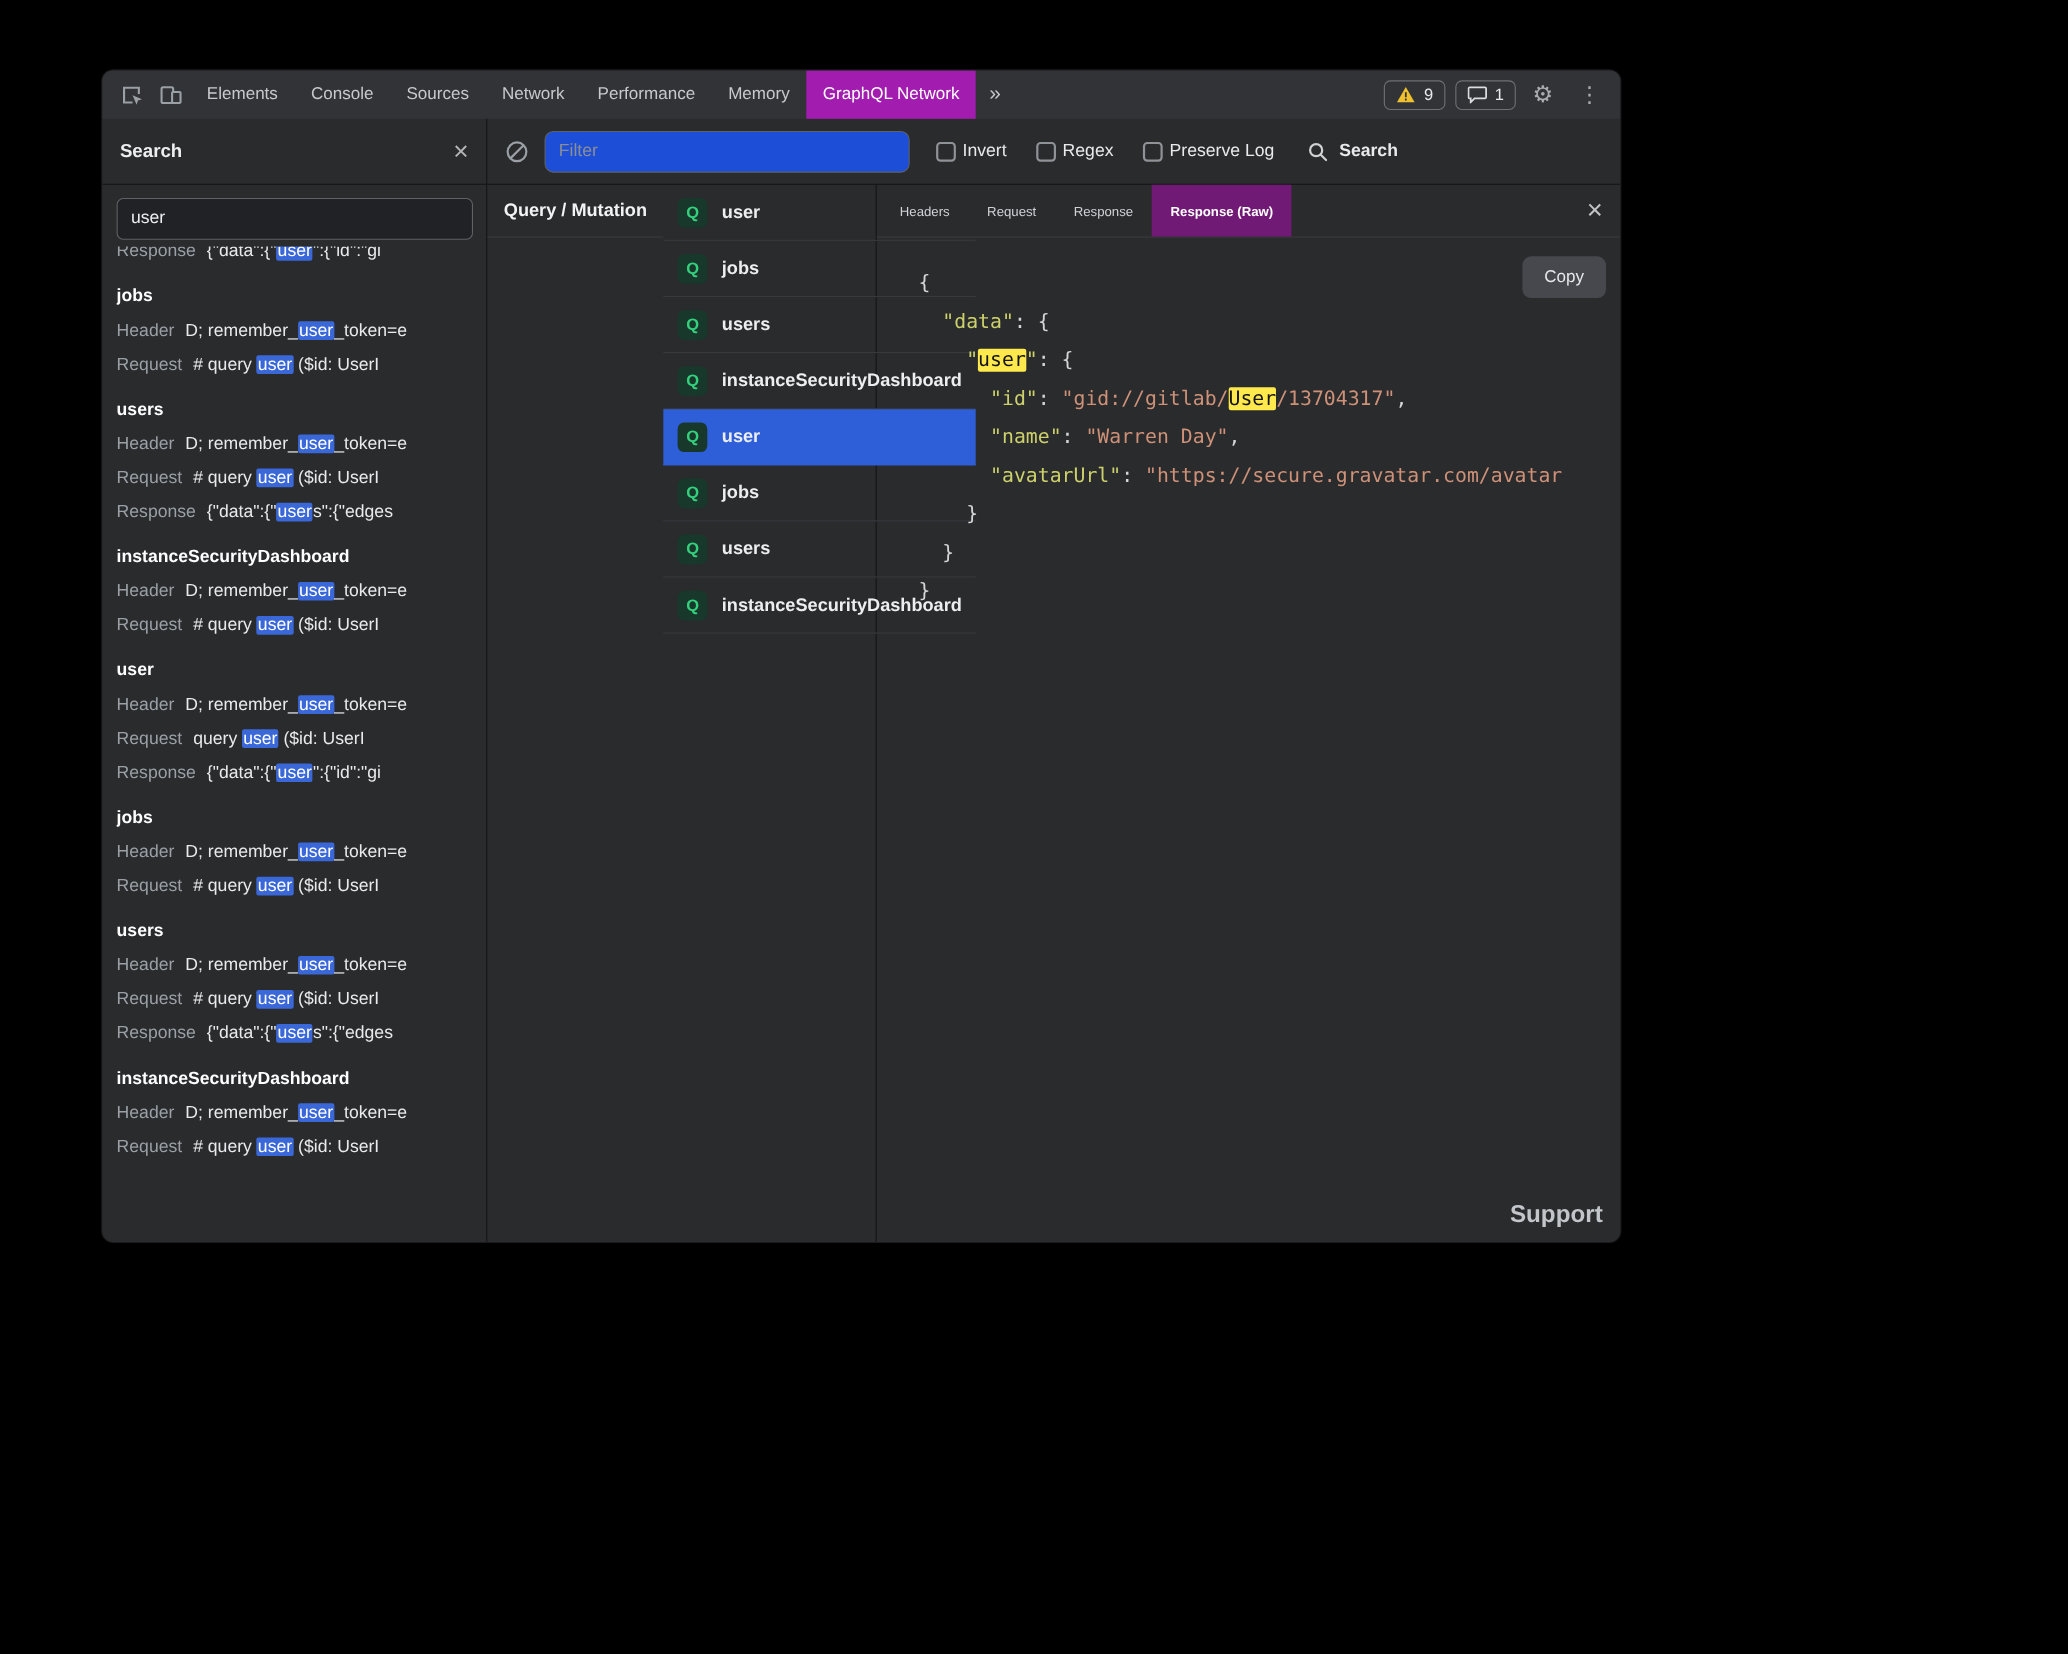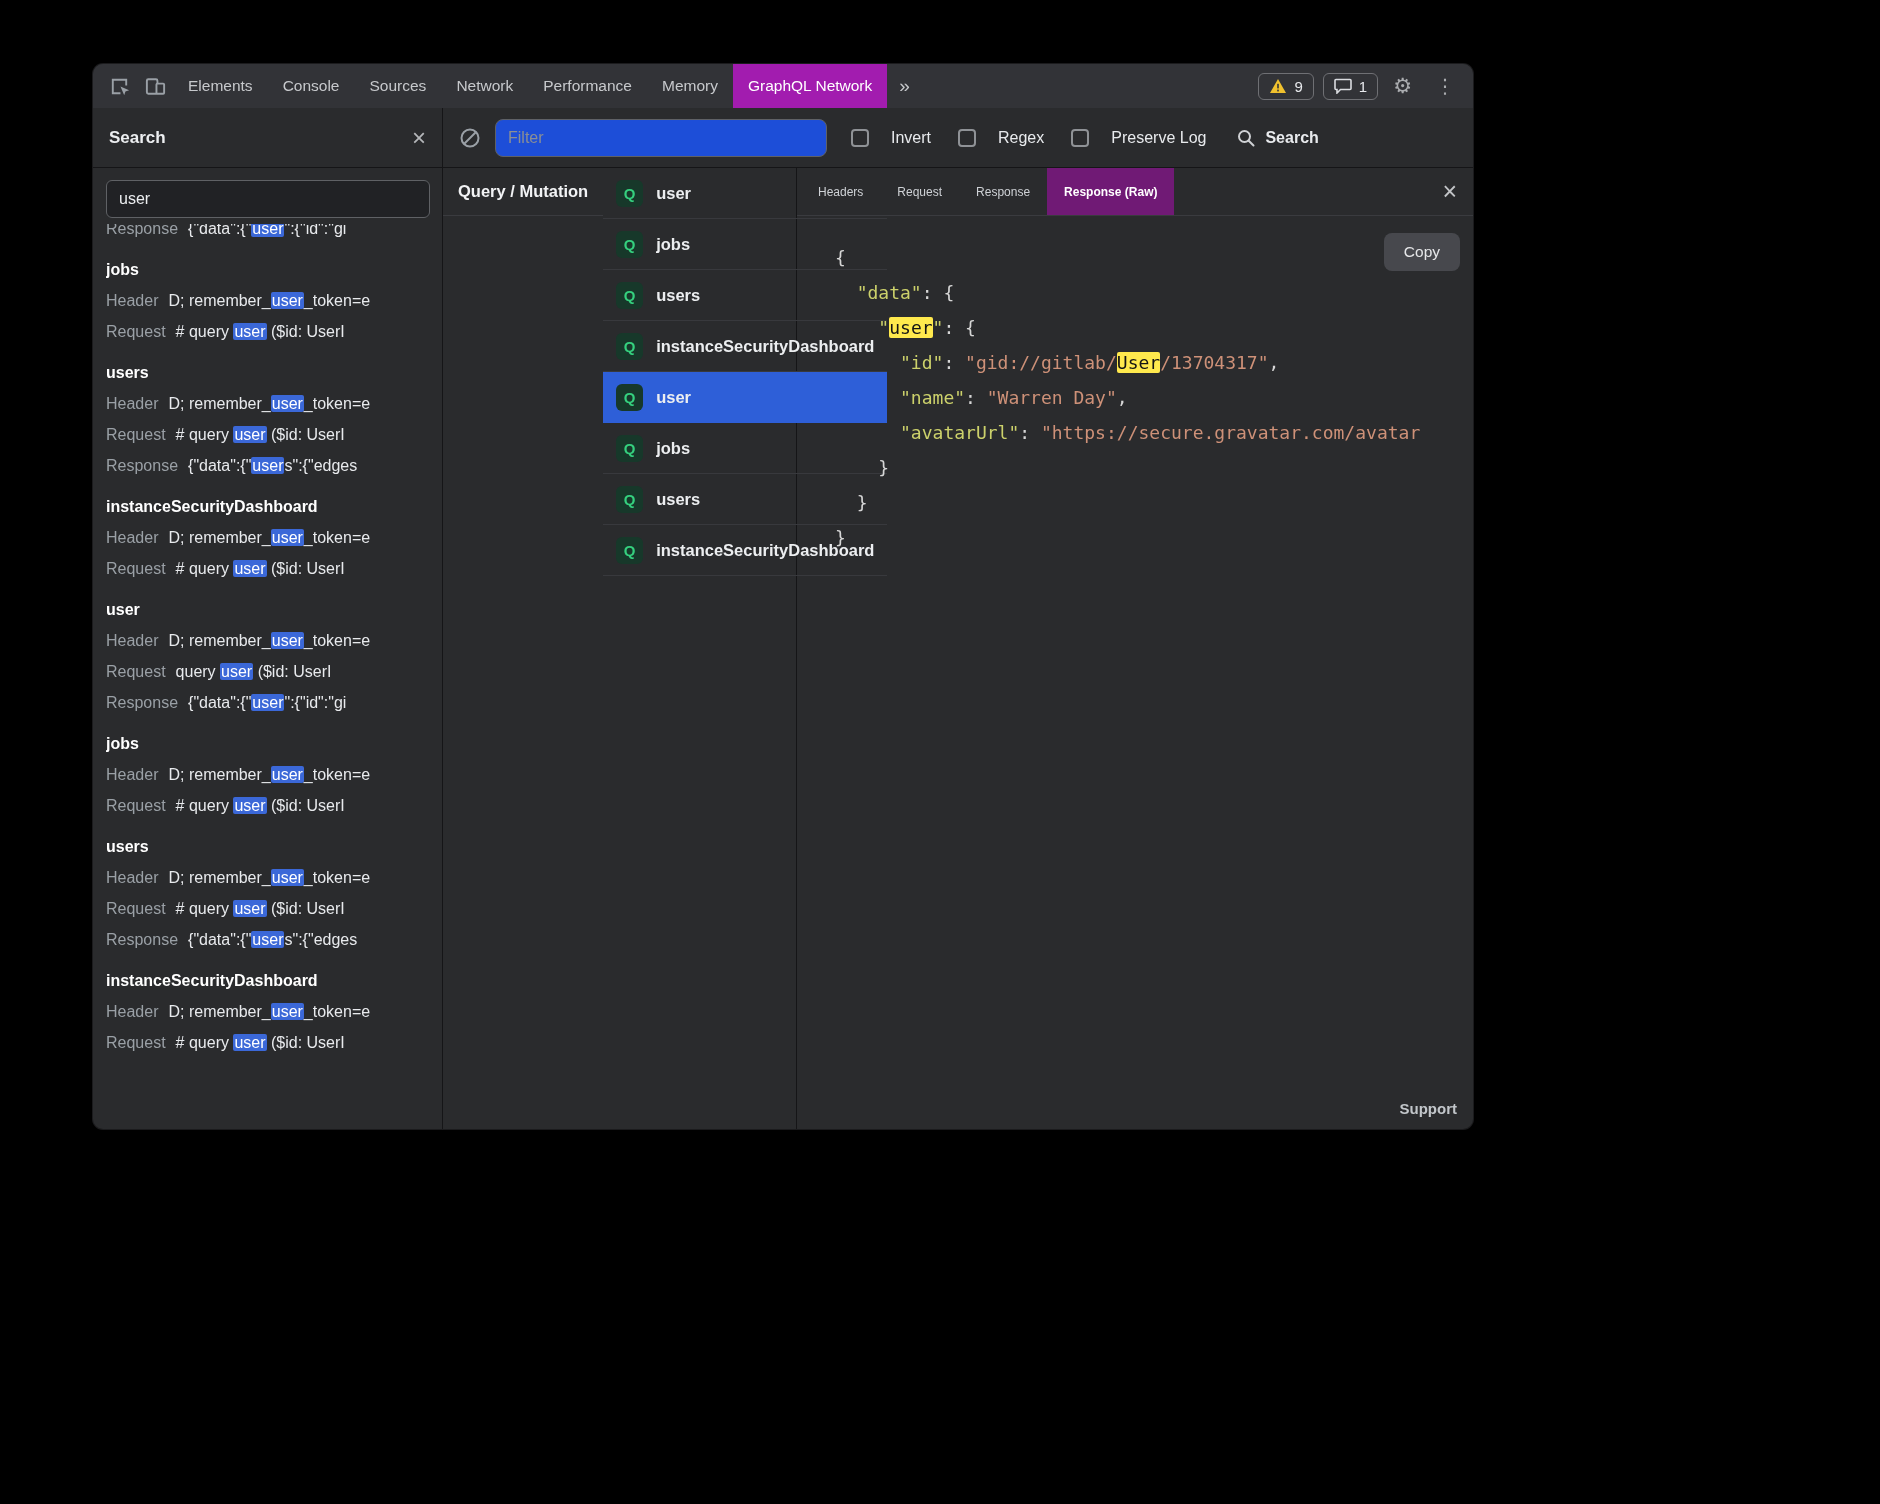--- a/index.html
+++ b/index.html
@@ -45,21 +45,21 @@
   .sr-label { color:#9aa0a6; margin-right:10px; }
   .hl-blue { background:#3b68d8; color:#fff; border-radius:2px; padding:0 1px; }
   .sr-title { font-weight:700; color:#fff; line-height:31px; margin-top:10px; font-size:16px; white-space:nowrap; overflow:hidden; }
   
   .right-area { flex:1; display:flex; flex-direction:column; min-width:0; }
   .toolbar { height:60px; flex:none; display:flex; align-items:center; border-bottom:1px solid #151517; padding:0 16px; gap:14px; }
   .filter-input { width:332px; height:38px; background:#1d4ed8; border:1px solid #5f6165; border-radius:8px;
     color:#eceef0; font-size:16px; padding:0 12px; outline:none; font-family:inherit; }
   .filter-input::placeholder { color:#8b8f94; }
   .cb-wrap { display:flex; align-items:center; gap:27px; margin-left:10px; }
-  .cb { display:flex; align-items:center; gap:22px; color:#e8eaed; font-size:16px; }
+  .cb { display:flex; align-items:center; gap:6px; color:#e8eaed; font-size:16px; }
   .cb-box { width:18px; height:18px; border:2px solid #8f9296; border-radius:4px; flex:none; }
   .tb-search { display:flex; align-items:center; gap:9px; margin-left:16px; color:#e8eaed; font-size:16px; font-weight:700; }
   .content-row { flex:1; display:flex; min-height:0; }
   
   .middle-panel { width:354px; flex:none; border-right:1px solid #151517; display:flex; flex-direction:row; min-height:0; }
   .mp-header { height:48px; flex:none; display:flex; align-items:center; padding:0 15px; color:#f2f3f5;
     font-weight:700; font-size:16.5px; border-bottom:1px solid #3a3b3f; }
   .q-row { height:51px; flex:none; display:flex; align-items:center; gap:13px; padding:0 13px;
     border-bottom:1px solid #38393d; color:#eceef0; font-weight:700; font-size:16.5px; }
   .q-row.selected { background:#2e5fd8; border-bottom-color:#2e5fd8; }
@@ -73,21 +73,21 @@
   .dp-tab.active { background:#701a75; color:#fff; font-weight:700; }
   .dp-close { margin-left:auto; align-self:center; color:#c2c4c7; font-size:25px; padding:0 16px; line-height:1; }
   .dp-content { flex:1; min-height:0; position:relative; padding:24px 0 0 38px; overflow:hidden; }
   .copy-btn { position:absolute; top:17px; right:13px; background:#47484d; color:#e6e7e9; border:none;
     border-radius:8px; padding:10px 20px; font-size:15.5px; font-family:inherit; }
   .json-line { font-family:"DejaVu Sans Mono", monospace; font-size:18px; line-height:35px; white-space:pre; color:#d6d6d6; }
   .tk-p { color:#d6d6d6; }
   .tk-k { color:#ccd16b; }
   .tk-s { color:#ce9178; }
   .hl-yellow { background:#ffe94d; color:#141414; border-radius:2px; }
-  .support { position:absolute; bottom:12px; right:16px; color:#c2c6ca; font-weight:700; font-size:15px; }
+  .support { position:absolute; bottom:12px; right:16px; color:#c2c6ca; font-weight:700; font-size:22px; }
 </style>
 </head>
 <body>
 
 <div class="window">
 
 
   <div class="tabbar">
     <span class="tb-icon">
       <svg width="23" height="23" viewBox="0 0 24 24">

